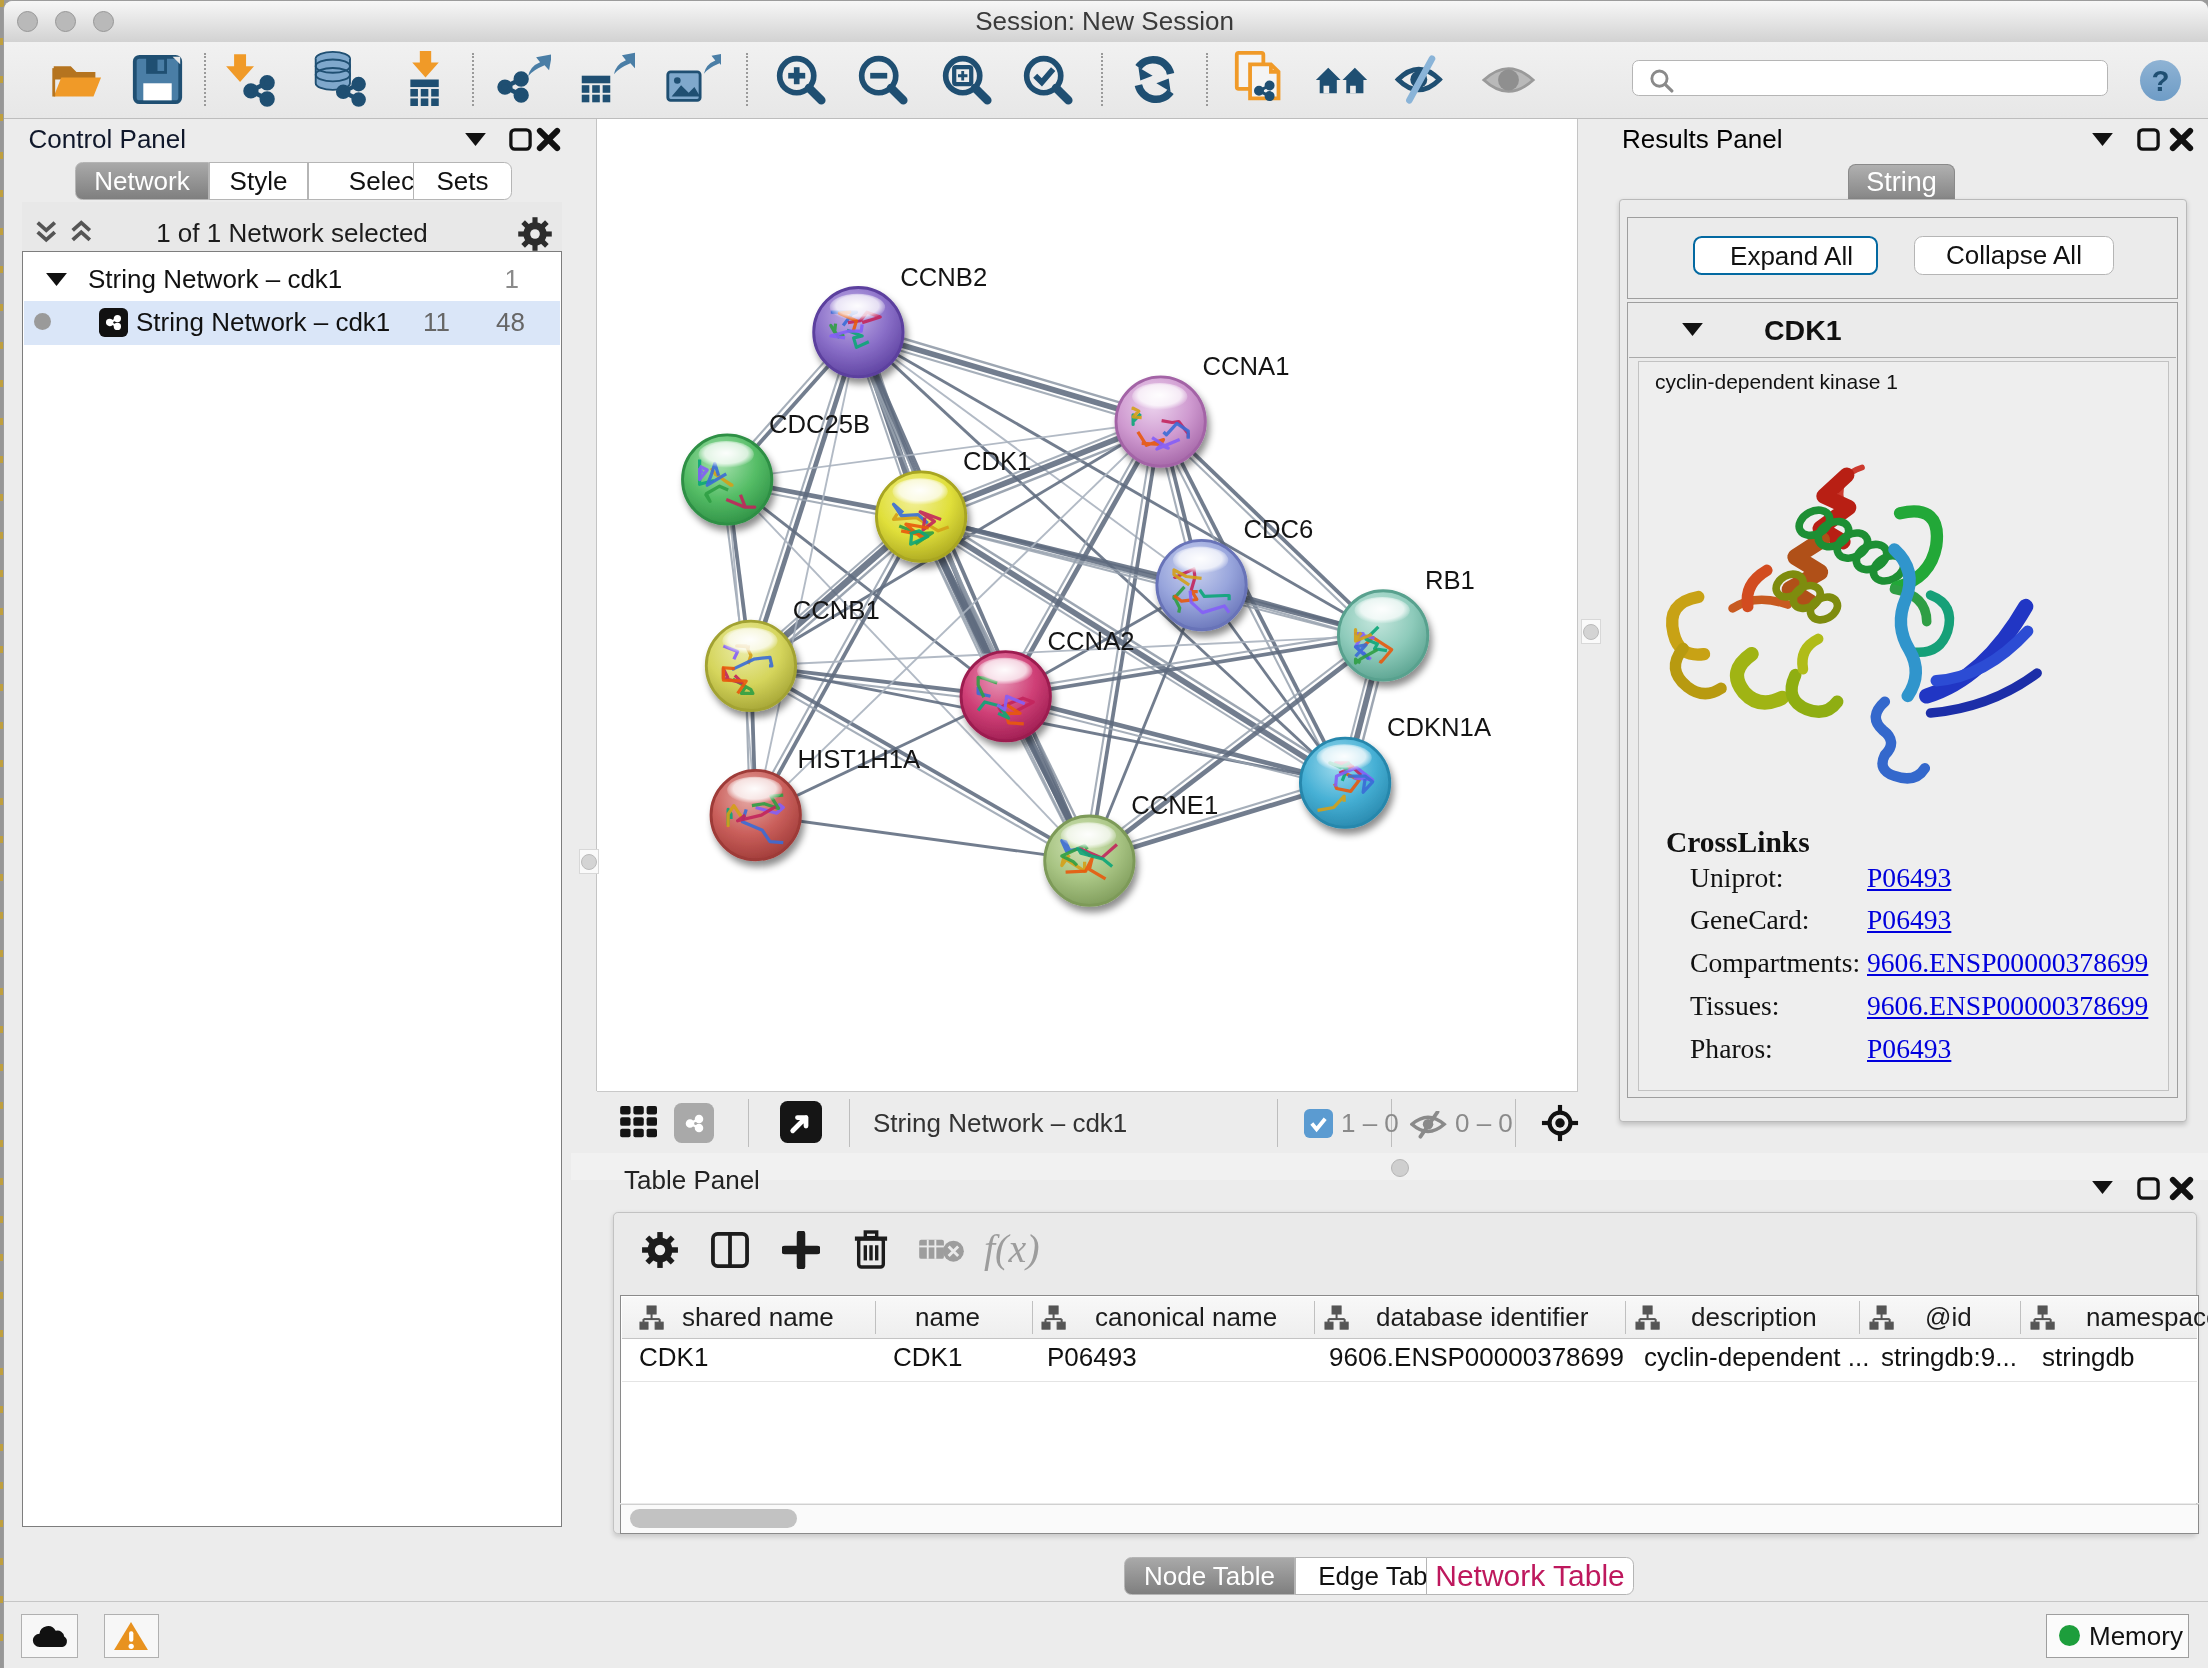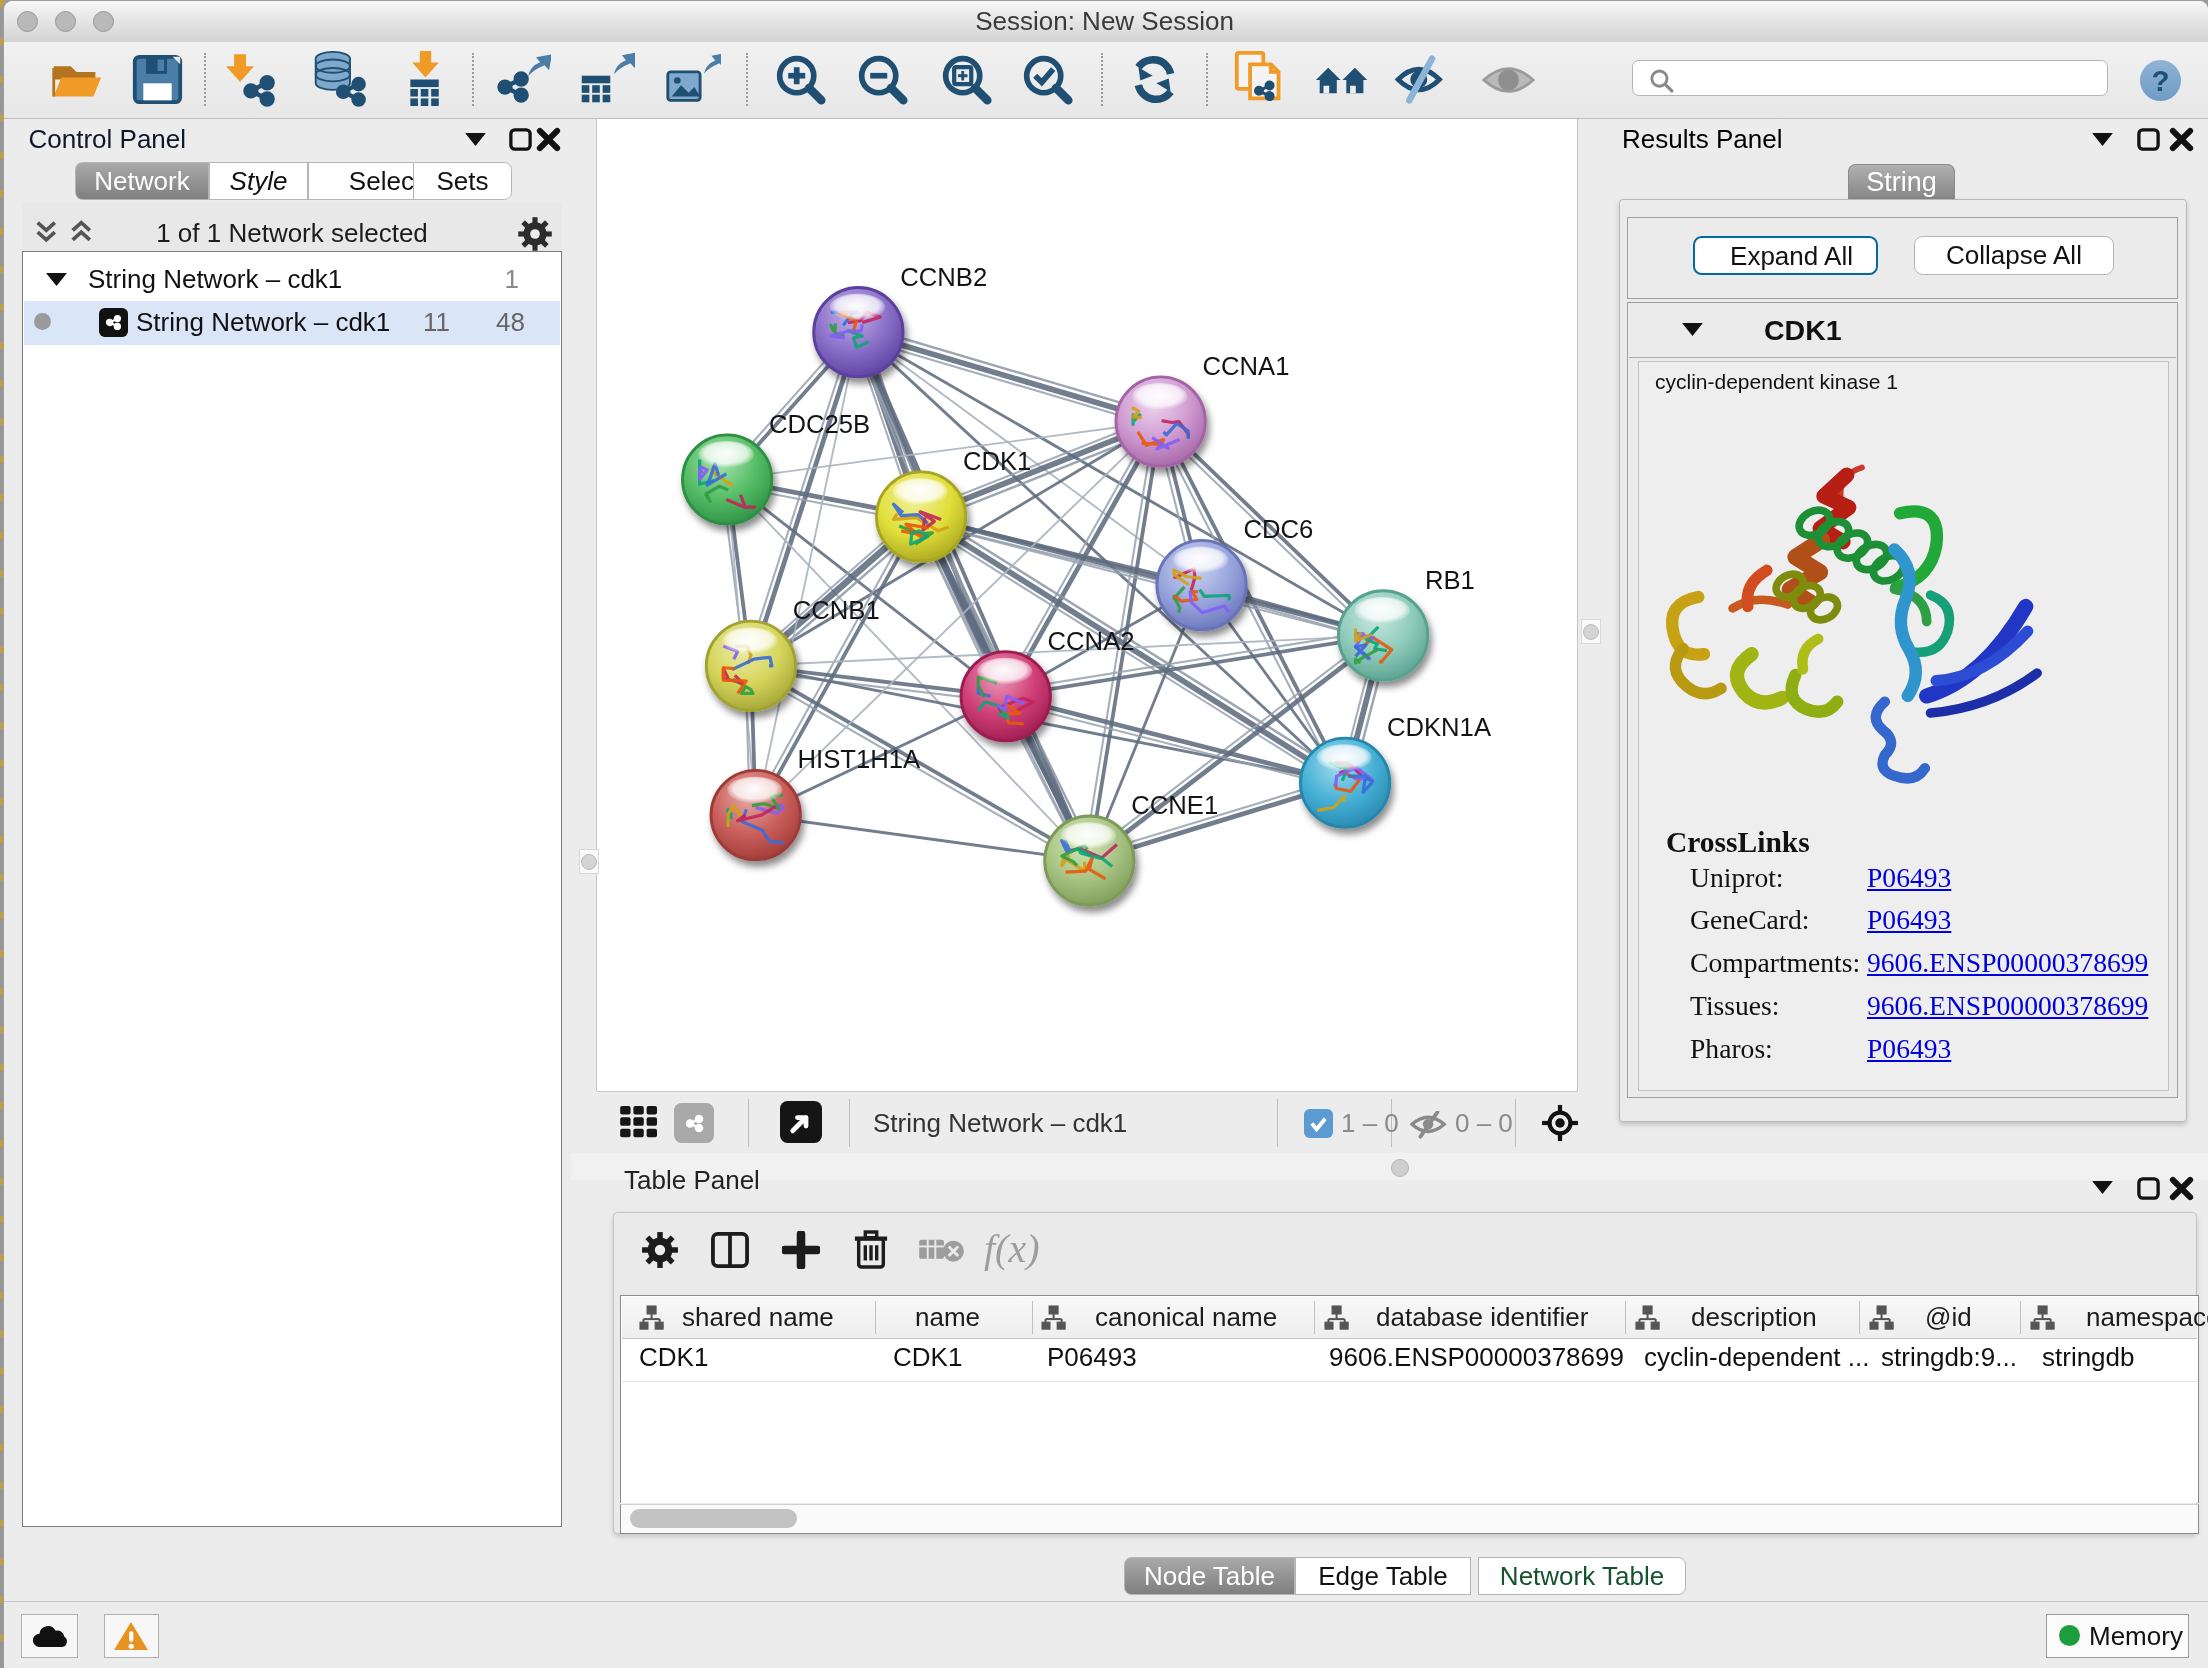--- a/index.html
+++ b/index.html
@@ -180,21 +180,21 @@
 <svg style="position:absolute;left:508px;top:127px" width="25" height="25" viewBox="0 0 26 26">
     <rect x="3" y="3" width="20" height="20" rx="4" fill="none" stroke="#111" stroke-width="3.4"></rect>
   </svg>
 <svg style="position:absolute;left:536px;top:127px" width="25" height="25" viewBox="0 0 26 26">
     <g stroke="#111" stroke-width="6.2" stroke-linecap="round">
       <line x1="4" y1="4" x2="22" y2="22"></line>
       <line x1="22" y1="4" x2="4" y2="22"></line>
     </g>
   </svg>
 <div style="position:absolute;left:75px;top:162px;width:134px;height:38px;background:linear-gradient(180deg,#a9a9a9,#7f7f7f);color:#fff;border-radius:7.6px 0 0 7.6px;border:1px solid #b5b5b5;box-sizing:border-box;font-size:26px;text-align:center;line-height:36px;">Network</div>
-<div style="position:absolute;left:209px;top:162px;width:99px;height:38px;background:#fff;color:#111;border:1px solid #b5b5b5;box-sizing:border-box;font-size:26px;text-align:center;line-height:36px;font-style:italic;">Style</div>
+<div style="position:absolute;left:209px;top:162px;width:99px;height:38px;background:#fff;color:#111;border:1px solid #b5b5b5;box-sizing:border-box;font-size:26px;text-align:center;line-height:36px;">Style</div>
 <div style="position:absolute;left:308px;top:162px;width:119px;height:38px;background:#fff;color:#111;border:1px solid #b5b5b5;box-sizing:border-box;font-size:26px;text-align:center;line-height:36px;padding-left:35px;">Select</div>
 <div style="position:absolute;left:413px;top:162px;width:99px;height:38px;background:#fff;color:#111;border-radius:0 7.6px 7.6px 0;border:1px solid #b5b5b5;box-sizing:border-box;font-size:26px;text-align:center;line-height:36px;">Sets</div>
 <div style="position:absolute;left:22px;top:202px;width:540px;height:49px;background:#e8e8e8;"></div>
 <svg style="position:absolute;left:32px;top:217px" width="28.5" height="28.5" viewBox="0 0 30 30">
     <g stroke="#555" stroke-width="4" fill="none">
       <path d="M6 6 l9 8 l9 -8"></path>
       <path d="M6 16 l9 8 l9 -8"></path>
     </g>
   </svg>
 <svg style="position:absolute;left:67px;top:217px" width="28.5" height="28.5" viewBox="0 0 30 30">
@@ -790,21 +790,21 @@
 <div style="position:absolute;left:1047px;top:1343px;width:304px;height:28.5px;font-family:'Liberation Sans',sans-serif;font-size:26px;color:#111;font-weight:400;line-height:28.5px;text-align:left;white-space:nowrap;">P06493</div>
 <div style="position:absolute;left:1329px;top:1343px;width:304px;height:28.5px;font-family:'Liberation Sans',sans-serif;font-size:26px;color:#111;font-weight:400;line-height:28.5px;text-align:left;white-space:nowrap;">9606.ENSP00000378699</div>
 <div style="position:absolute;left:1644px;top:1343px;width:304px;height:28.5px;font-family:'Liberation Sans',sans-serif;font-size:26px;color:#111;font-weight:400;line-height:28.5px;text-align:left;white-space:nowrap;">cyclin-dependent ...</div>
 <div style="position:absolute;left:1881px;top:1343px;width:304px;height:28.5px;font-family:'Liberation Sans',sans-serif;font-size:26px;color:#111;font-weight:400;line-height:28.5px;text-align:left;white-space:nowrap;">stringdb:9...</div>
 <div style="position:absolute;left:2042px;top:1343px;width:304px;height:28.5px;font-family:'Liberation Sans',sans-serif;font-size:26px;color:#111;font-weight:400;line-height:28.5px;text-align:left;white-space:nowrap;">stringdb</div>
 <div style="position:absolute;left:622px;top:1381px;width:1575px;height:1px;background:#e4e4e4;"></div>
 <div style="position:absolute;left:620px;top:1504px;width:1579px;height:30px;background:#fafafa;border:1.9px solid #8a8a8a;border-top:1px solid #d0d0d0;box-sizing:border-box;"></div>
 <div style="position:absolute;left:630px;top:1509px;width:167px;height:19px;border-radius:9.5px;background:#c2c2c2;"></div>
 <div style="position:absolute;left:1124px;top:1557px;width:171px;height:38px;background:linear-gradient(180deg,#a9a9a9,#7f7f7f);color:#fff;border-radius:7.6px 0 0 7.6px;border:1px solid #b5b5b5;box-sizing:border-box;font-size:26px;text-align:center;line-height:36px;">Node Table</div>
 <div style="position:absolute;left:1295px;top:1557px;width:176px;height:38px;background:#fff;color:#111;border:1px solid #b5b5b5;box-sizing:border-box;font-size:26px;text-align:center;line-height:36px;">Edge Table</div>
-<div style="position:absolute;left:1478px;top:1557px;width:208px;height:38px;background:#fff;color:#14532d;border-radius:0 7.6px 7.6px 0;border:1px solid #b5b5b5;box-sizing:border-box;font-size:26px;text-align:center;line-height:36px;">Network Table</div>
+<div style="position:absolute;left:1426px;top:1557px;width:208px;height:38px;background:#fff;color:#be185d;border-radius:0 7.6px 7.6px 0;border:1px solid #b5b5b5;box-sizing:border-box;font-size:30px;text-align:center;line-height:36px;">Network Table</div>
 <div style="position:absolute;left:3.8px;top:1601px;width:2204px;height:1px;background:#c6c6c6;"></div>
 <div style="position:absolute;left:21px;top:1614px;width:57px;height:44px;background:#f7f7f7;border:1.9px solid #b0b0b0;box-sizing:border-box;"></div>
 <svg style="position:absolute;left:30px;top:1624px" width="38" height="27" viewBox="0 0 40 28">
     <path d="M10 24 a7 7 0 0 1 0 -14 a9 9 0 0 1 17 -3 a7 7 0 0 1 9 6 a6 6 0 0 1 -2 11 z" fill="#111"></path>
   </svg>
 <div style="position:absolute;left:104px;top:1614px;width:55px;height:44px;background:#f7f7f7;border:1.9px solid #b0b0b0;box-sizing:border-box;"></div>
 <svg style="position:absolute;left:113px;top:1620px" width="36" height="32" viewBox="0 0 38 34">
     <path d="M19 2 L37 32 H1 Z" fill="#e8921f"></path>
     <rect x="17" y="12" width="4.5" height="11" fill="#fff" rx="2"></rect>
     <circle cx="19.2" cy="28" r="2.8" fill="#fff"></circle>

